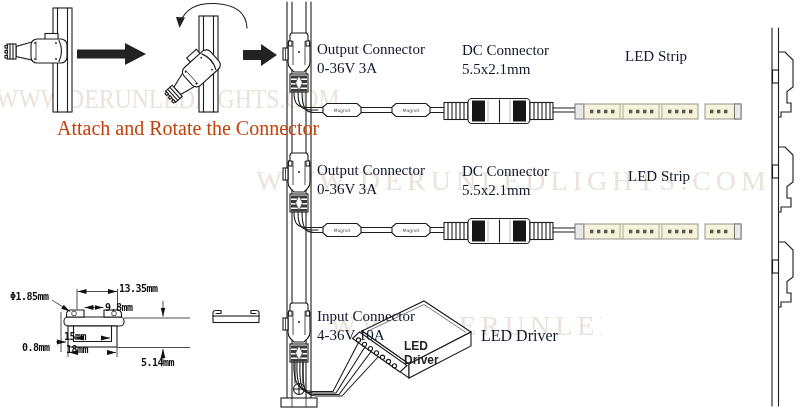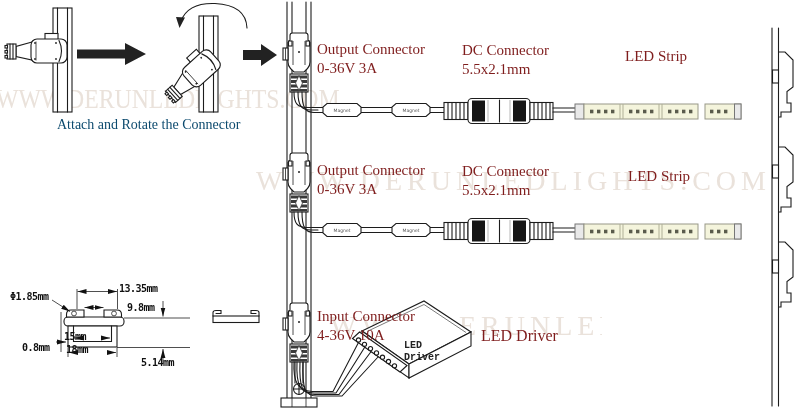--- a/index.html
+++ b/index.html
@@ -1,26 +1,26 @@
 <!DOCTYPE html>
 <html><head>
 <meta charset="utf-8">
 <style>
   html,body{margin:0;padding:0;background:#fff;}
   #stage{position:relative;width:800px;height:414px;background:#fff;overflow:hidden;
          font-family:"Liberation Serif",serif;}
   #stage svg{position:absolute;left:0;top:0;z-index:2;}
   .wm{position:absolute;z-index:1;color:#eae2db;white-space:nowrap;
       font-family:"Liberation Serif",serif;transform-origin:left top;}
-  .lbl{position:absolute;z-index:3;font-size:15px;color:#7f1d1d;white-space:nowrap;}
-  .cap{position:absolute;z-index:3;font-size:14px;color:#0c4a6e;white-space:nowrap;}
+  .lbl{position:absolute;z-index:3;font-size:15px;color:#0f172a;white-space:nowrap;}
+  .cap{position:absolute;z-index:3;font-size:20px;color:#c2410c;white-space:nowrap;}
   .dim{position:absolute;z-index:3;font-family:"DejaVu Sans Mono",monospace;
        font-weight:bold;font-size:10px;letter-spacing:-0.5px;color:#111;white-space:nowrap;}
-  .dprint{position:absolute;z-index:3;font-family:Liberation Mono, monospace;
-       font-weight:bold;font-size:10px;line-height:1.15;color:#222;white-space:pre;}
+  .dprint{position:absolute;z-index:3;font-family:Liberation Sans, sans-serif;
+       font-weight:bold;font-size:12px;line-height:1.15;color:#222;white-space:pre;}
   .s{stroke:#1c1c1c;stroke-width:1.1;fill:none;stroke-linecap:round;}
   .sf{stroke:#1c1c1c;stroke-width:1.1;fill:#fff;}
   .thin{stroke:#222;stroke-width:0.8;fill:none;}
   .blk{fill:#222;stroke:none;}
 </style>
 </head>
 <body>
 
 <div id="stage">
 
@@ -262,18 +262,18 @@
   <div class="lbl" style="left:628px;top:168px;">LED Strip</div>
 
   <div class="lbl" style="left:317px;top:308px;">Input Connector</div>
   <div class="lbl" style="left:317px;top:327px;">4-36V 10A</div>
   <div class="lbl" style="left:481px;top:327px;font-size:16px;">LED Driver</div>
   <div class="dprint" style="left:404px;top:340px;">LED
 Driver</div>
 
   <div class="dim" style="left:10px;top:291px;">Φ1.85mm</div>
   <div class="dim" style="left:119px;top:283px;text-align:center;">13.35mm</div>
-  <div class="dim" style="left:127px;top:302px;">9.8mm</div>
+  <div class="dim" style="left:105px;top:302px;">9.8mm</div>
   <div class="dim" style="left:141px;top:314px;margin-top:43px;">5.14mm</div>
   <div class="dim" style="left:64px;top:331px;">15mm</div>
   <div class="dim" style="left:22px;top:342px;">0.8mm</div>
   <div class="dim" style="left:66px;top:344px;">18mm</div>
 </div>
 
 </body></html>

